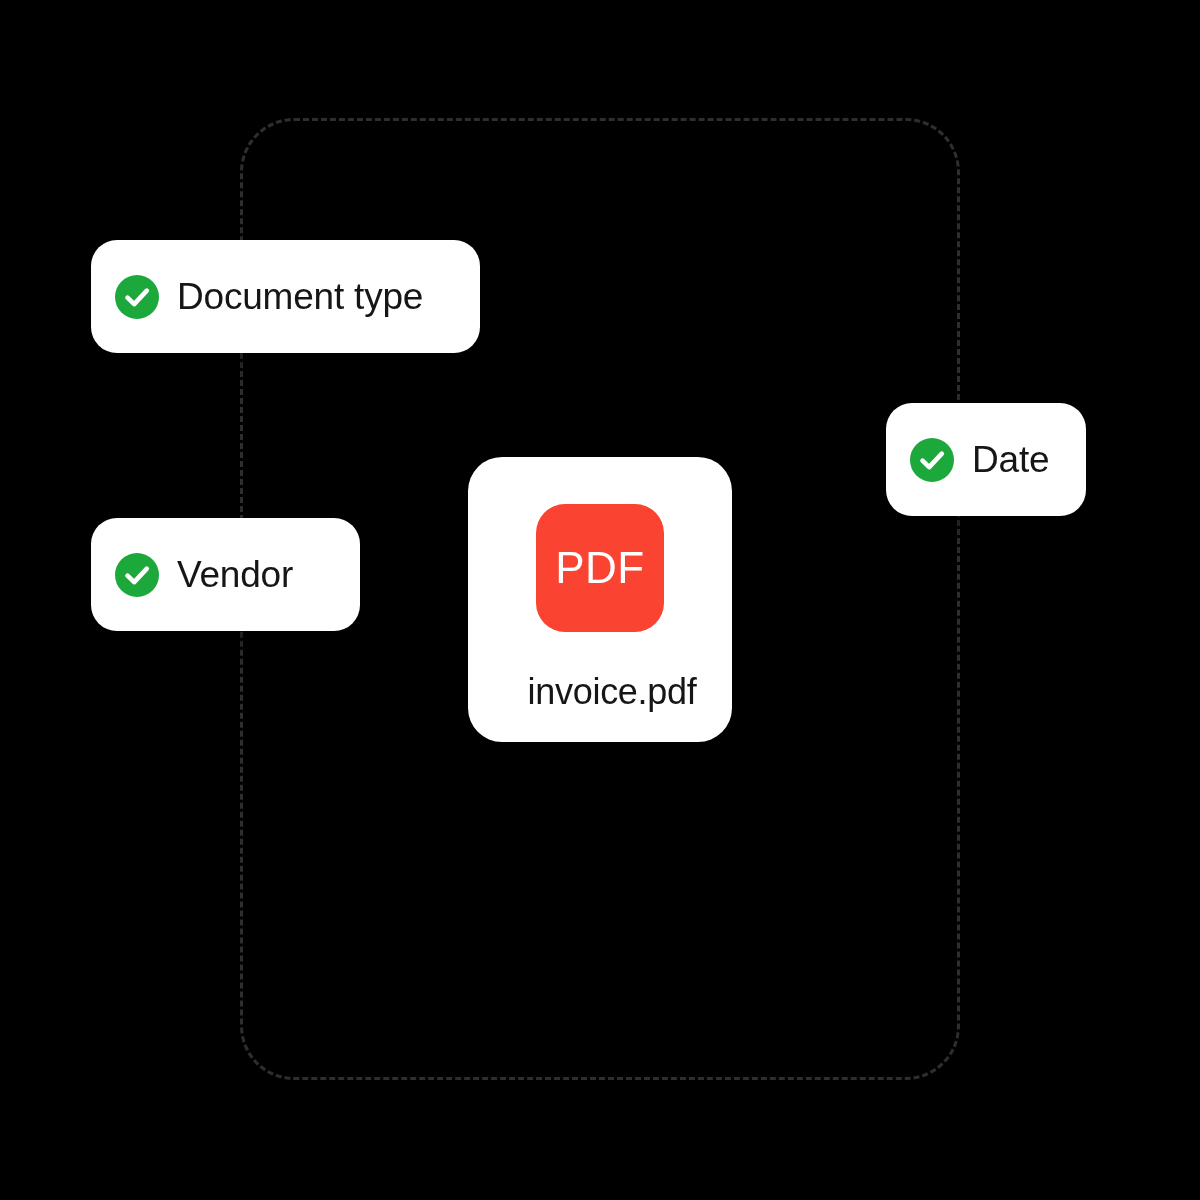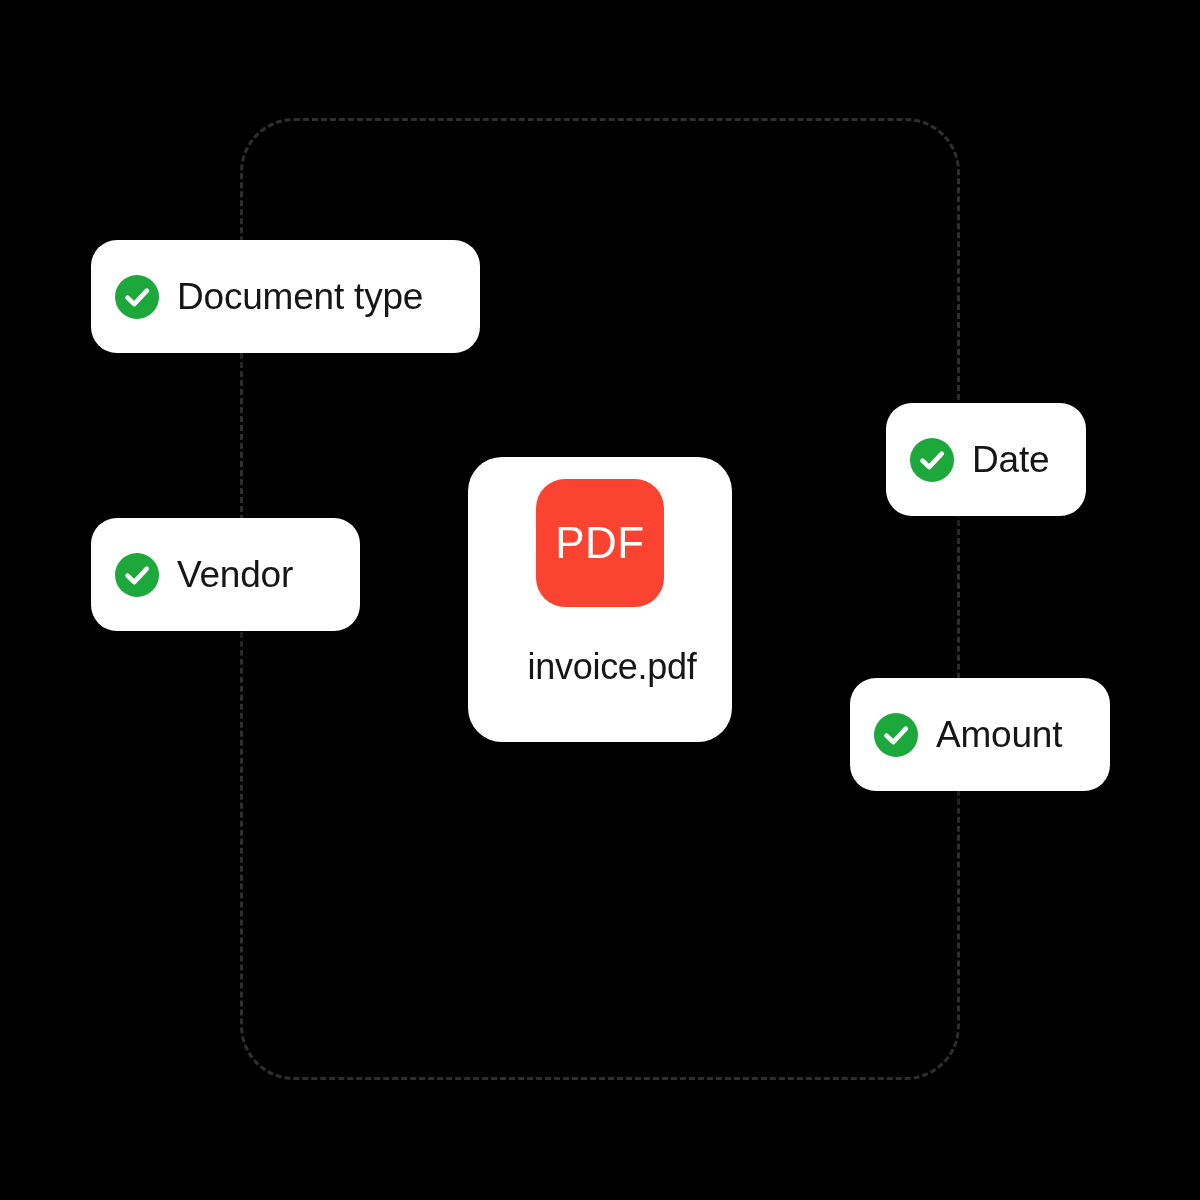--- a/index.html
+++ b/index.html
@@ -77,21 +77,21 @@
     width: 264px;
     height: 285px;
     box-sizing: border-box;
     background: #ffffff;
     border-radius: 34px;
     box-shadow: 0 14px 38px rgba(0,0,0,0.45);
     display: flex;
     flex-direction: column;
     align-items: center;
     justify-content: flex-start;
-    padding-top: 22px;
+    padding-top: 47px;
   }
   .pdf-icon {
     width: 128px;
     height: 128px;
     border-radius: 29px;
     background: #FB4331;
     display: flex;
     align-items: center;
     justify-content: center;
   }
@@ -135,27 +135,20 @@
   </div>
 
   <div class="badge badge--date">
     <svg class="check-icon" viewBox="0 0 44 44">
       <circle cx="22" cy="22" r="22" fill="#1DA83C"></circle>
       <path d="M12.5 22.6 L19.2 29.1 L31.8 15.6" fill="none" stroke="#ffffff" stroke-width="4.6" stroke-linecap="round" stroke-linejoin="round"></path>
     </svg>
     <span class="label">Date</span>
   </div>
 
-  <div class="badge badge--amount">
-    <svg class="check-icon" viewBox="0 0 44 44">
-      <circle cx="22" cy="22" r="22" fill="#1DA83C"></circle>
-      <path d="M12.5 22.6 L19.2 29.1 L31.8 15.6" fill="none" stroke="#ffffff" stroke-width="4.6" stroke-linecap="round" stroke-linejoin="round"></path>
-    </svg>
-    <span class="label">Amount</span>
-  </div>
 
   <div class="file-card">
     <div class="pdf-icon">
       <span class="pdf-text">PDF</span>
     </div>
     <div class="file-name">invoice.pdf</div>
   </div>
 
 </div>
 

